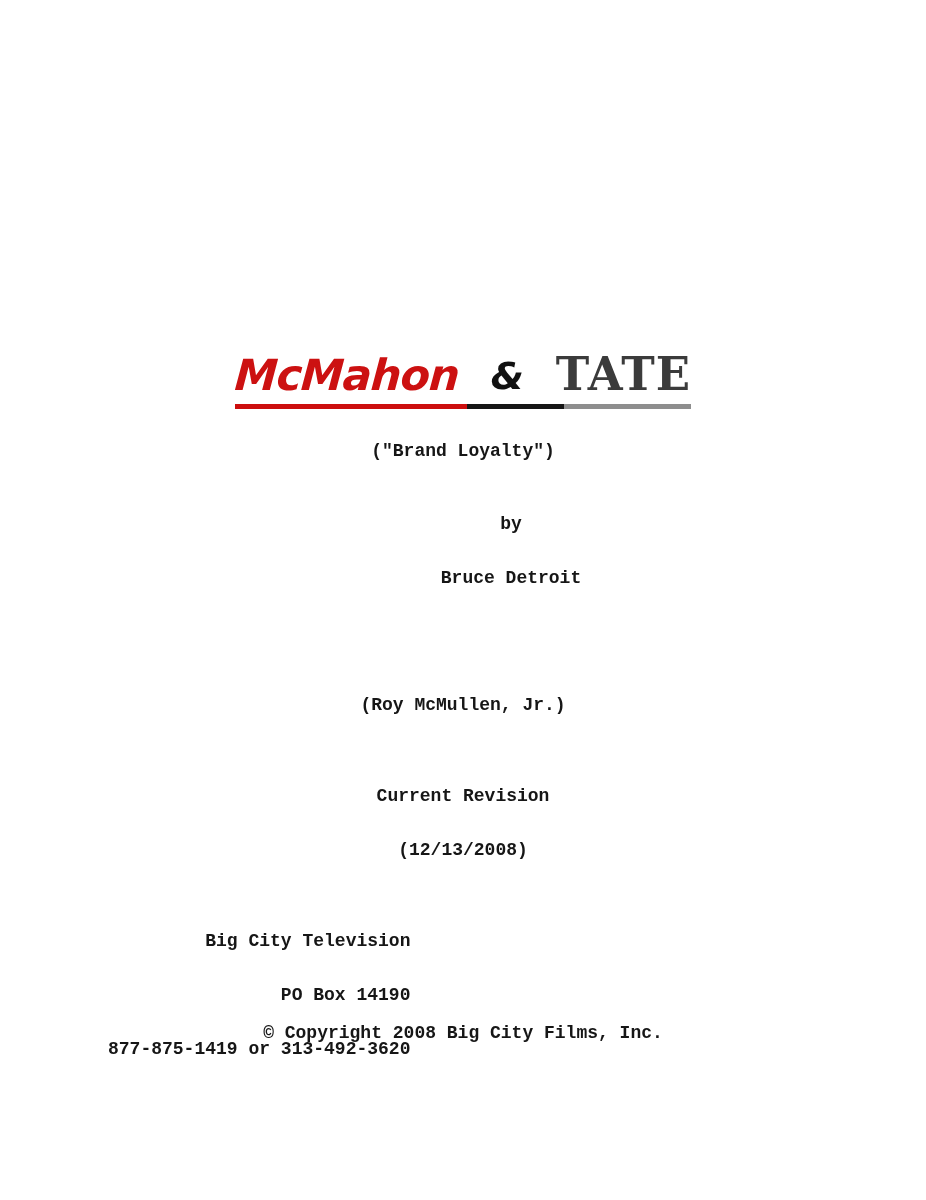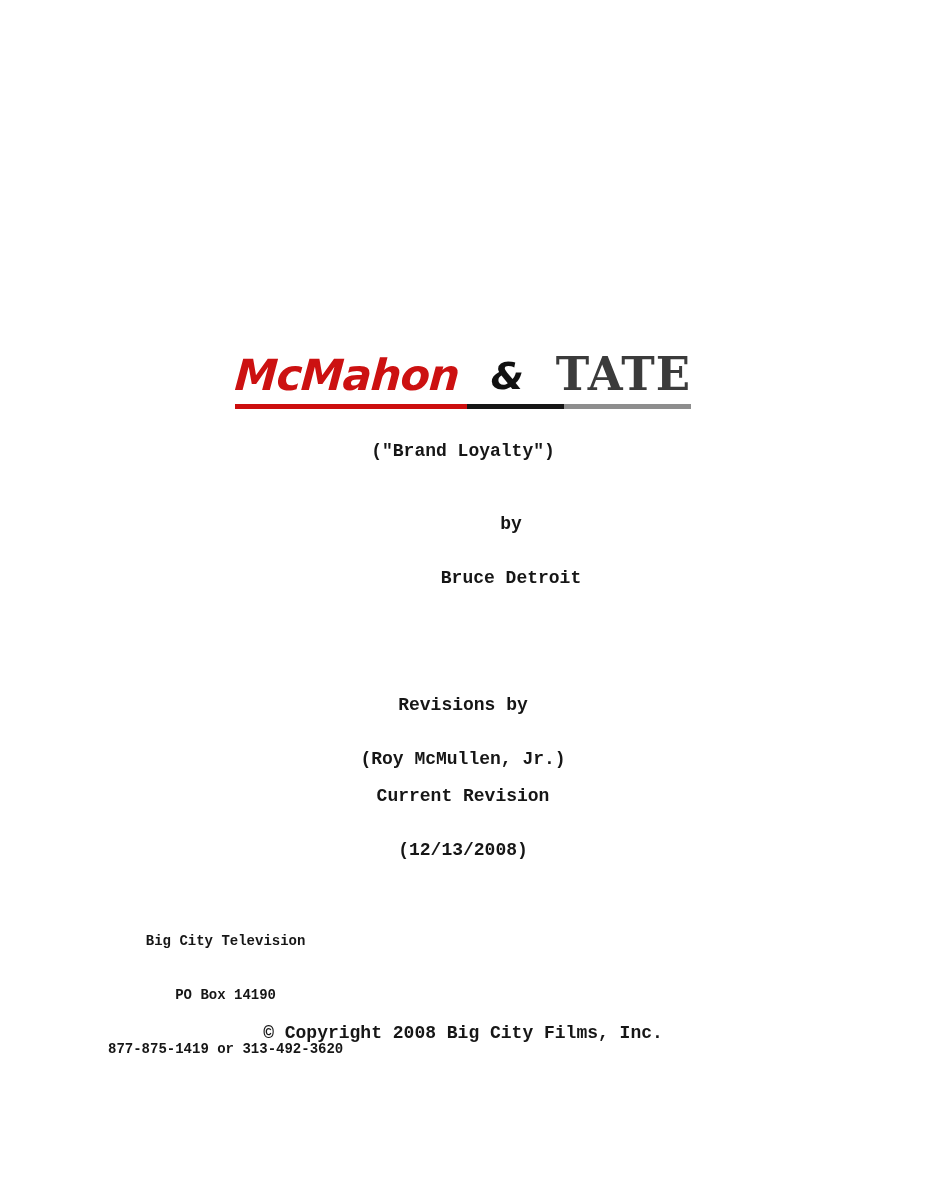--- a/index.html
+++ b/index.html
@@ -85,24 +85,24 @@
   .block-episode   { top: 442px; }
   .block-byline    { top: 479px; padding-left: 48px; }
   .block-revisions { top: 660px; }
   .block-current   { top: 751px; font-family: Liberation Mono, monospace; }
   .block-copyright { top: 1024px; }
 
   .contact-block {
     position: absolute;
     left: 108px;
     top: 896px;
-    text-align: center;
+    text-align: right;
     font-family: "Liberation Mono", "DejaVu Sans Mono", monospace;
     font-weight: bold;
-    font-size: 14px;
+    font-size: 18px;
     line-height: 18px;
     color: #161616;
     white-space: pre;
   }
 </style>
 </head>
 <body>
 
 <div class="page">
 
@@ -118,21 +118,20 @@
   </div>
 
   <div class="tw block-episode">("Brand Loyalty")</div>
 
   <div class="tw block-byline">
     <div>by</div>
     <div>Bruce Detroit</div>
   </div>
 
   <div class="tw block-revisions">
-    <div>Revisions by</div>
     <div>(Roy McMullen, Jr.)</div>
   </div>
 
   <div class="tw block-current">
     <div>Current Revision</div>
     <div>(12/13/2008)</div>
   </div>
 
   <div class="contact-block">
     <div>Big City Television</div>

